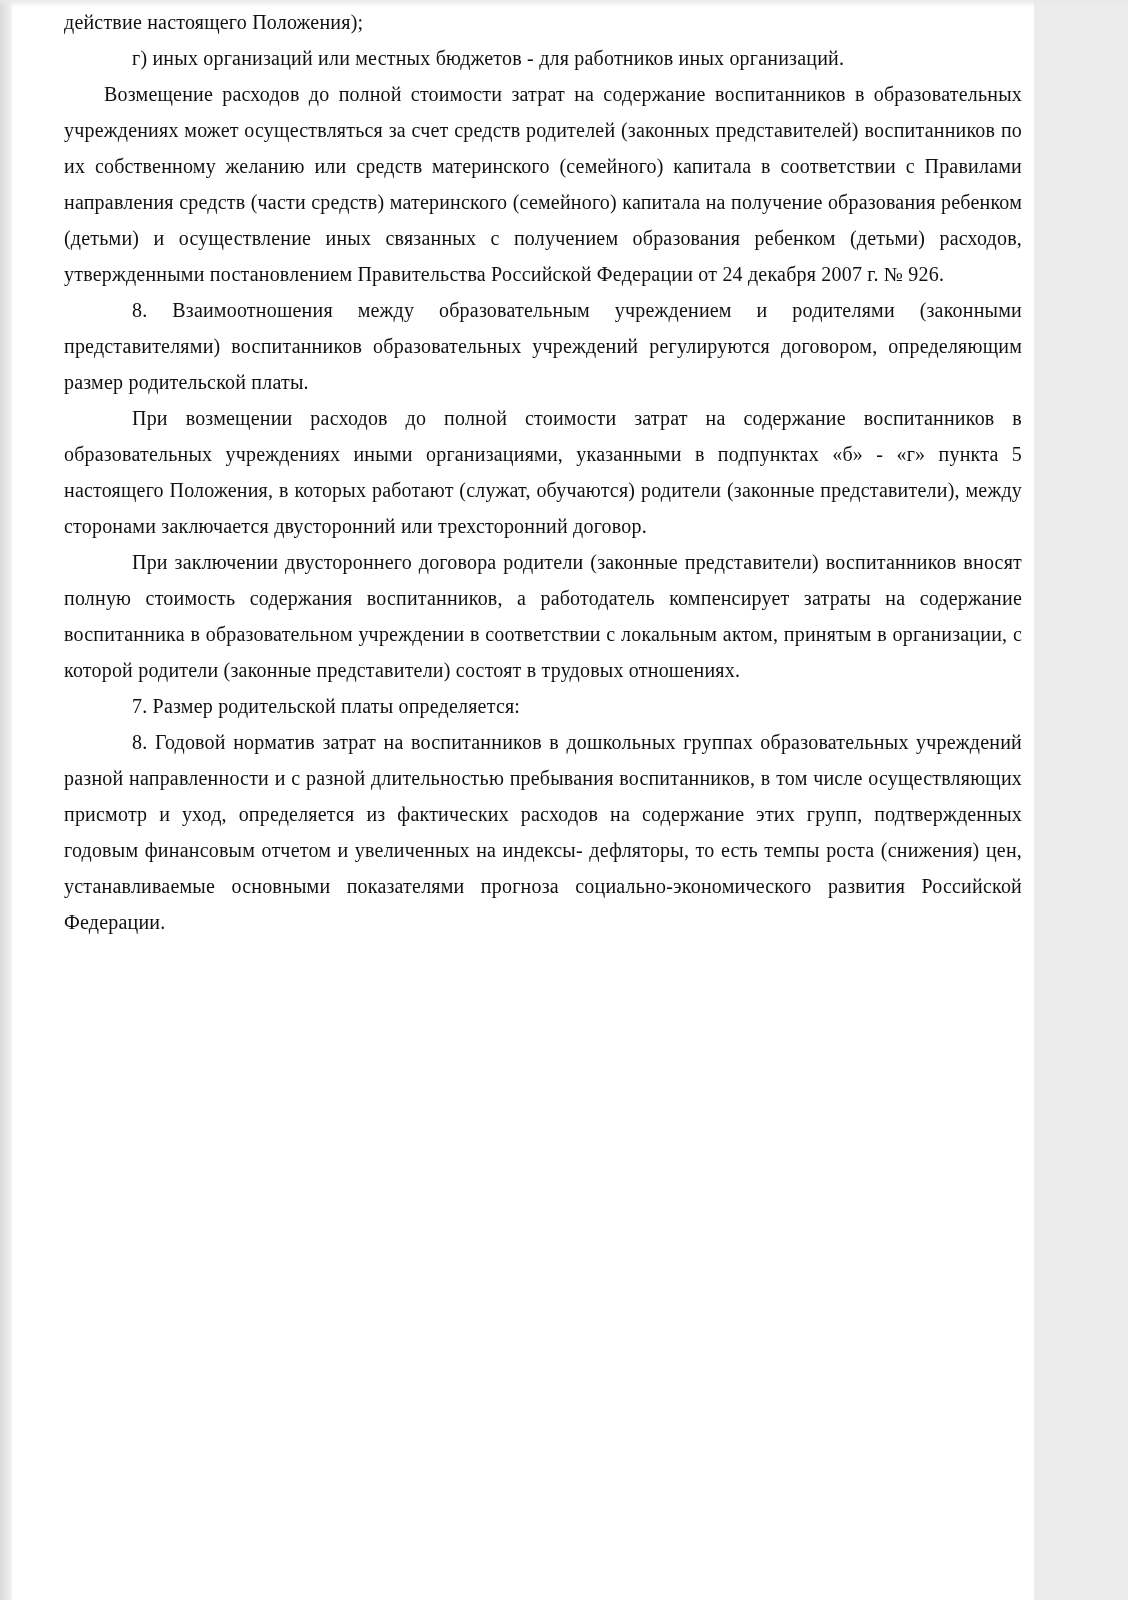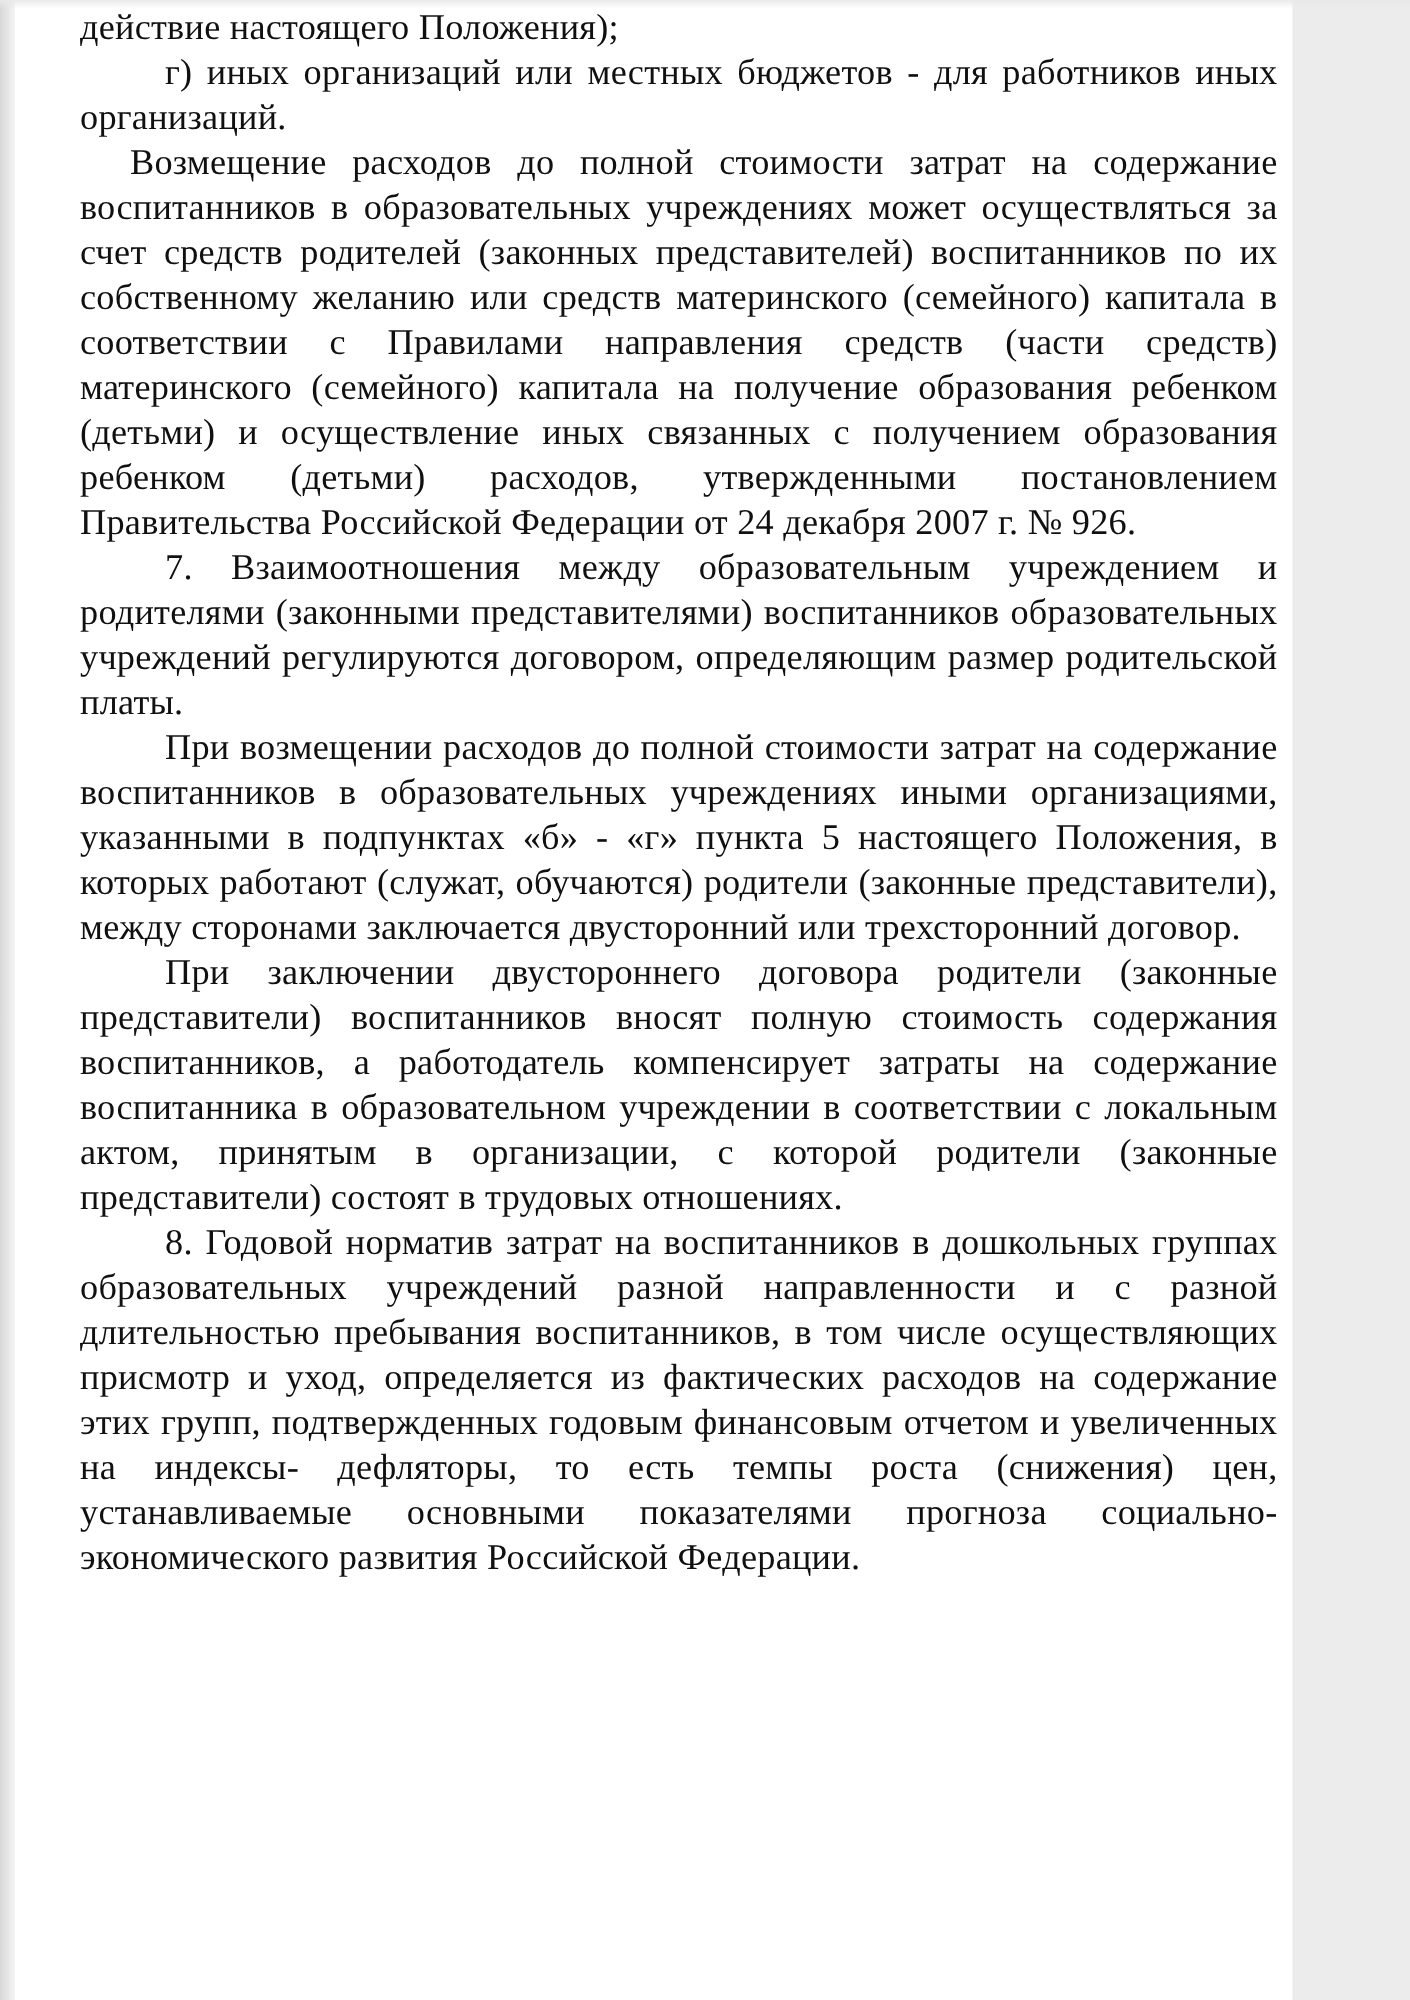--- a/index.html
+++ b/index.html
@@ -33,21 +33,21 @@
     left: 0; top: 0;
     width: 100%; height: 7px;
     background: linear-gradient(to bottom, #e9e9e9, rgba(255,255,255,0));
   }
   .text-block {
     position: absolute;
     left: 64px;
     top: 4px;
     width: 958px;
     color: #101010;
-    font-size: 29px;
+    font-size: 20px;
     line-height: 36px;
     text-align: justify;
     letter-spacing: 0.2px;
   }
   .text-block p {
     margin: 0;
     padding: 0;
   }
   .text-block p.ind {
     text-indent: 68px;
@@ -62,19 +62,20 @@
 <div class="page">
 
   <div class="scan-right-margin"></div>
   <div class="scan-left-edge"></div>
   <div class="scan-top-edge"></div>
 
   <div class="text-block">
     <p>действие настоящего Положения);</p>
     <p class="ind">г) иных организаций или местных бюджетов - для работников иных организаций.</p>
     <p class="ind-sm">Возмещение расходов до полной стоимости затрат на содержание воспитанников в образовательных учреждениях  может осуществляться за счет средств родителей (законных представителей) воспитанников по их собственному желанию или средств материнского (семейного) капитала в соответствии с Правилами направления средств (части средств) материнского (семейного) капитала на получение образования ребенком (детьми) и осуществление иных связанных с получением образования ребенком (детьми) расходов, утвержденными постановлением Правительства Российской Федерации от 24 декабря 2007 г. № 926.</p>
-    <p class="ind">7. Взаимоотношения между образовательным учреждением и родителями (законными представителями) воспитанников образовательных  учреждений регулируются договором, определяющим размер родительской платы.</p>
+    <p class="ind">8. Взаимоотношения между образовательным учреждением и родителями (законными представителями) воспитанников образовательных  учреждений регулируются договором, определяющим размер родительской платы.</p>
     <p class="ind">При возмещении расходов до полной стоимости затрат на содержание воспитанников в образовательных учреждениях иными организациями, указанными в подпунктах «б» - «г» пункта 5 настоящего Положения, в которых работают (служат, обучаются) родители (законные представители), между сторонами заключается двусторонний или трехсторонний договор.</p>
     <p class="ind">При заключении двустороннего договора родители (законные представители) воспитанников вносят полную стоимость содержания воспитанников, а работодатель компенсирует затраты на содержание воспитанника в образовательном учреждении в соответствии с локальным актом, принятым в организации, с которой родители (законные представители) состоят в трудовых отношениях.</p>
+    <p class="ind">7. Размер родительской платы определяется:</p>
     <p class="ind">8.  Годовой норматив затрат на воспитанников в дошкольных группах образовательных учреждений разной направленности и с разной длительностью пребывания воспитанников, в том числе осуществляющих присмотр и уход, определяется  из  фактических  расходов  на содержание  этих  групп, подтвержденных годовым финансовым отчетом и увеличенных на индексы- дефляторы, то есть темпы роста (снижения) цен, устанавливаемые основными показателями  прогноза  социально-экономического  развития  Российской Федерации.</p>
   </div>
 
 </div>
 
 </body></html>

